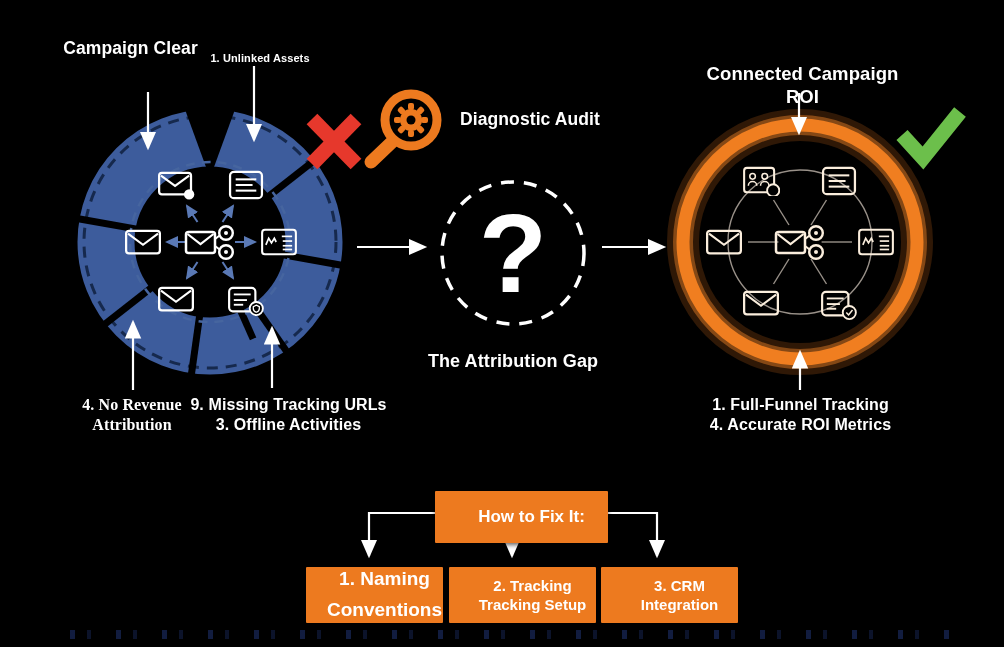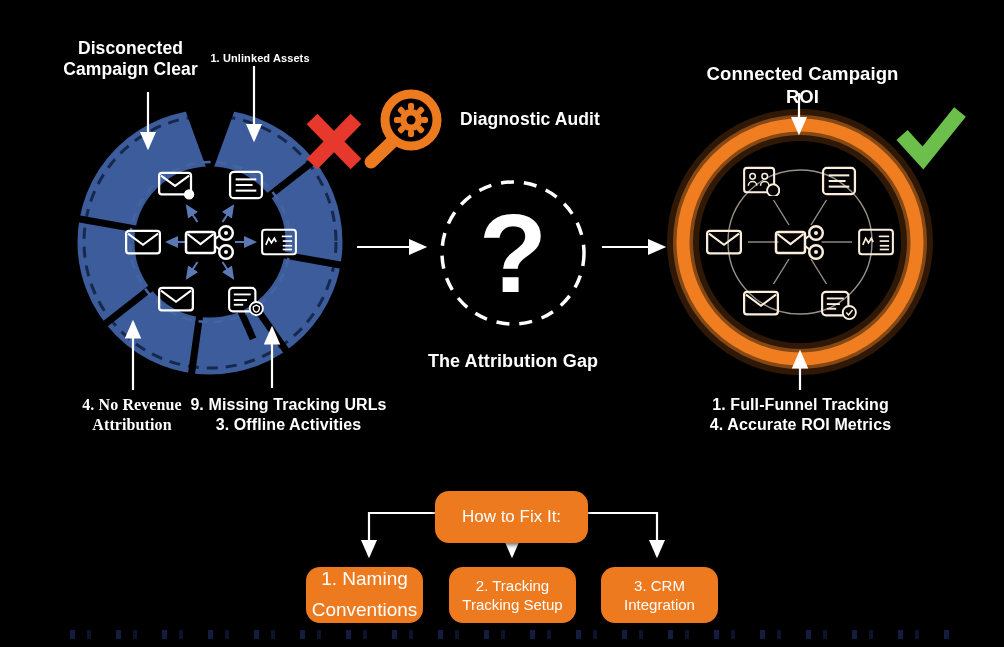--- a/index.html
+++ b/index.html
@@ -4,24 +4,24 @@
 <style>
   html,body{margin:0;padding:0;background:#000;}
   .canvas{position:relative;width:1004px;height:647px;background:#000;overflow:hidden;
           font-family:"Liberation Sans",sans-serif;}
   .lbl{position:absolute;color:#fff;font-weight:700;text-align:center;line-height:1.22;letter-spacing:.1px;}
   .lbl.small{font-size:16px;}
   .diagram-svg{position:absolute;left:0;top:0;}
   .qwrap{position:absolute;left:441px;top:183px;width:144px;height:140px;
          display:flex;align-items:center;justify-content:center;
          color:#fff;font-weight:800;font-size:112px;}
-  .btn{position:absolute;background:#ED7A1F;color:#fff;font-weight:400;
+  .btn{position:absolute;background:#ED7A1F;color:#fff;font-weight:700;
        display:flex;flex-direction:column;align-items:center;justify-content:center;
-       text-align:center;border-radius:14px;line-height:1.3;
-       box-shadow:0 2px 4px rgba(0,0,0,.6);}
+       text-align:center;border-radius:1px;line-height:1.3;
+       box-shadow:0 2px 4px rgba(0,0,0,.6);padding-left:20px;}
   .watermark-strip{position:absolute;left:70px;top:630px;width:880px;height:9px;opacity:.55;filter:blur(.6px);
        background:repeating-linear-gradient(90deg,rgba(36,58,128,.9) 0 5px,transparent 5px 17px,rgba(36,58,128,.6) 17px 21px,transparent 21px 46px);}
 </style>
 </head>
 <body>
 
 <div class="canvas">
 
   <svg class="diagram-svg" width="1004" height="647" viewBox="0 0 1004 647">
     <defs>
@@ -194,21 +194,20 @@
       <path d="M602,247 L664,247" marker-end="url(#aw)"></path>
       <path d="M799,93 L799,133" marker-end="url(#aw)"></path>
       <path d="M800,390 L800,352" marker-end="url(#aw)"></path>
       <path d="M435,513 L369,513 L369,556" marker-end="url(#aw)"></path>
       <path d="M588,513 L657,513 L657,556" marker-end="url(#aw)"></path>
       <path d="M512,545 L512,556" marker-end="url(#aw)"></path>
     </g>
   </svg>
 
   <div class="lbl" style="left:48px;top:38px;width:165px;font-size:17.5px;">
-    <div>Disconected</div>
     <div>Campaign Clear</div>
   </div>
 
   <div class="lbl" style="left:180px;top:52px;width:160px;font-size:11px;">
     <div>1. Unlinked Assets</div>
   </div>
 
   <div class="lbl" style="left:460px;top:109px;width:180px;font-size:17.5px;text-align:left;">
     <div>Diagnostic Audit</div>
   </div>

